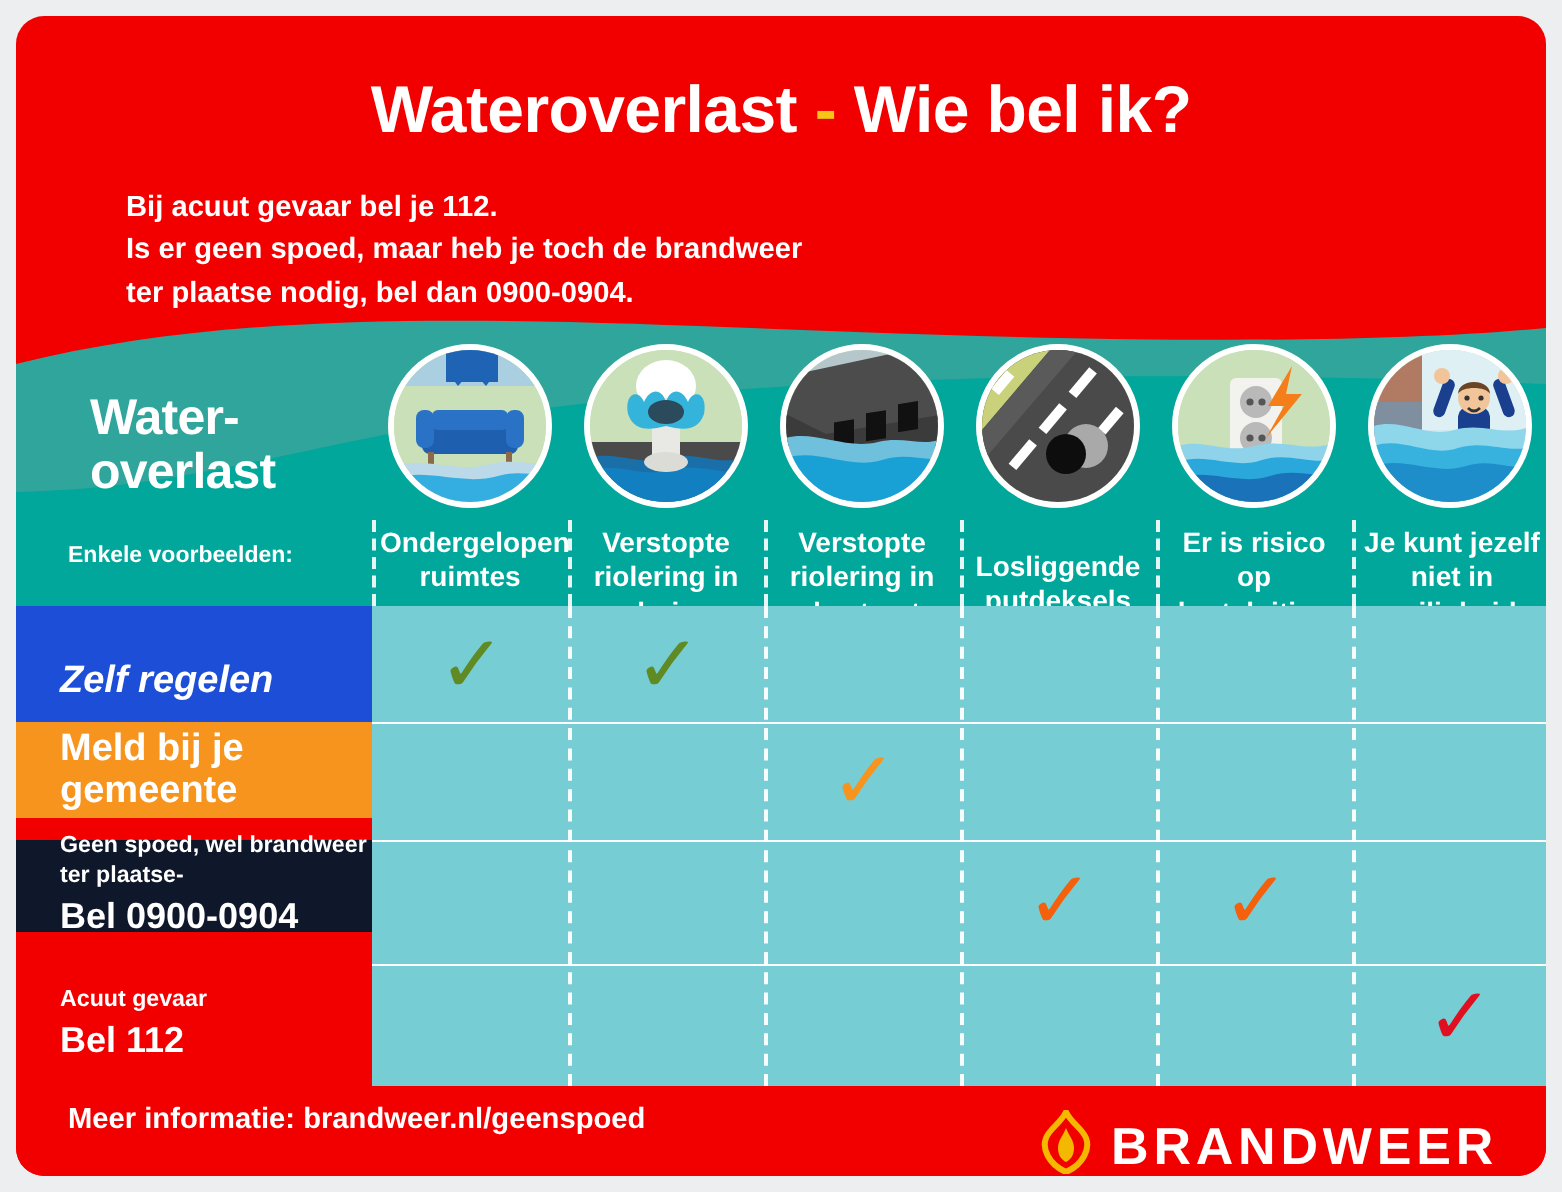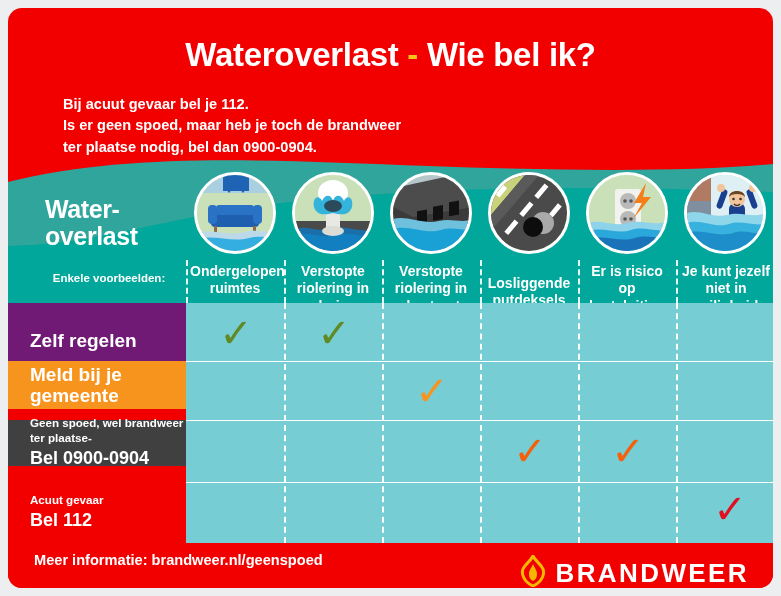--- a/index.html
+++ b/index.html
@@ -34,21 +34,21 @@
   .teal-band svg{display:block;}
 
   .brandtitle{
     position:absolute;left:26px;top:188px;width:170px;
     font-size:25px;font-weight:bold;color:#ffffff;line-height:1.08;
     letter-spacing:-0.4px;
     margin-left:11px;
   }
   .examples-label{
     position:absolute;left:26px;top:264px;width:150px;
-    font-size:11.5px;font-weight:bold;color:#ffffff;text-align:center;
+    font-size:11.5px;font-weight:bold;color:#ffffff;
   }
 
   
   .colhead{
     position:absolute;top:255px;height:40px;
     font-size:14px;font-weight:bold;color:#ffffff;
     text-align:center;line-height:1.24;
   }
 
   
@@ -254,27 +254,27 @@
   <div class="vdash-head" style="left:276px;top:252px;height:43px;"></div>
   <div class="vdash-head" style="left:374px;top:252px;height:43px;"></div>
   <div class="vdash-head" style="left:472px;top:252px;height:43px;"></div>
   <div class="vdash-head" style="left:570px;top:252px;height:43px;"></div>
   <div class="vdash-head" style="left:668px;top:252px;height:43px;"></div>
 
   <div class="grid">
 
     <div class="cellband" style="top:0;height:240px;"></div>
 
-    <div class="rowlabel" style="top:0;height:76px;background:#701a75;">
+    <div class="rowlabel" style="top:0;height:76px;background:#1d4ed8;font-style:italic;">
       <div class="rl-big">Zelf regelen</div>
     </div>
     <div class="rowlabel" style="top:58px;height:48px;background:#f7941d;">
       <div class="rl-big">Meld bij je gemeente</div>
     </div>
-    <div class="rowlabel" style="top:117px;height:46px;background:#404040;">
+    <div class="rowlabel" style="top:117px;height:46px;background:#0f172a;">
       <div class="rl-small">Geen spoed, wel brandweer ter plaatse-</div>
       <div class="rl-num">Bel 0900-0904</div>
     </div>
     <div class="rowlabel" style="top:179px;height:61px;background:#f20000;">
       <div class="rl-small">Acuut gevaar</div>
       <div class="rl-num">Bel 112</div>
     </div>
 
     <div class="rowsep" style="top:58px;"></div>
     <div class="rowsep" style="top:117px;"></div>

